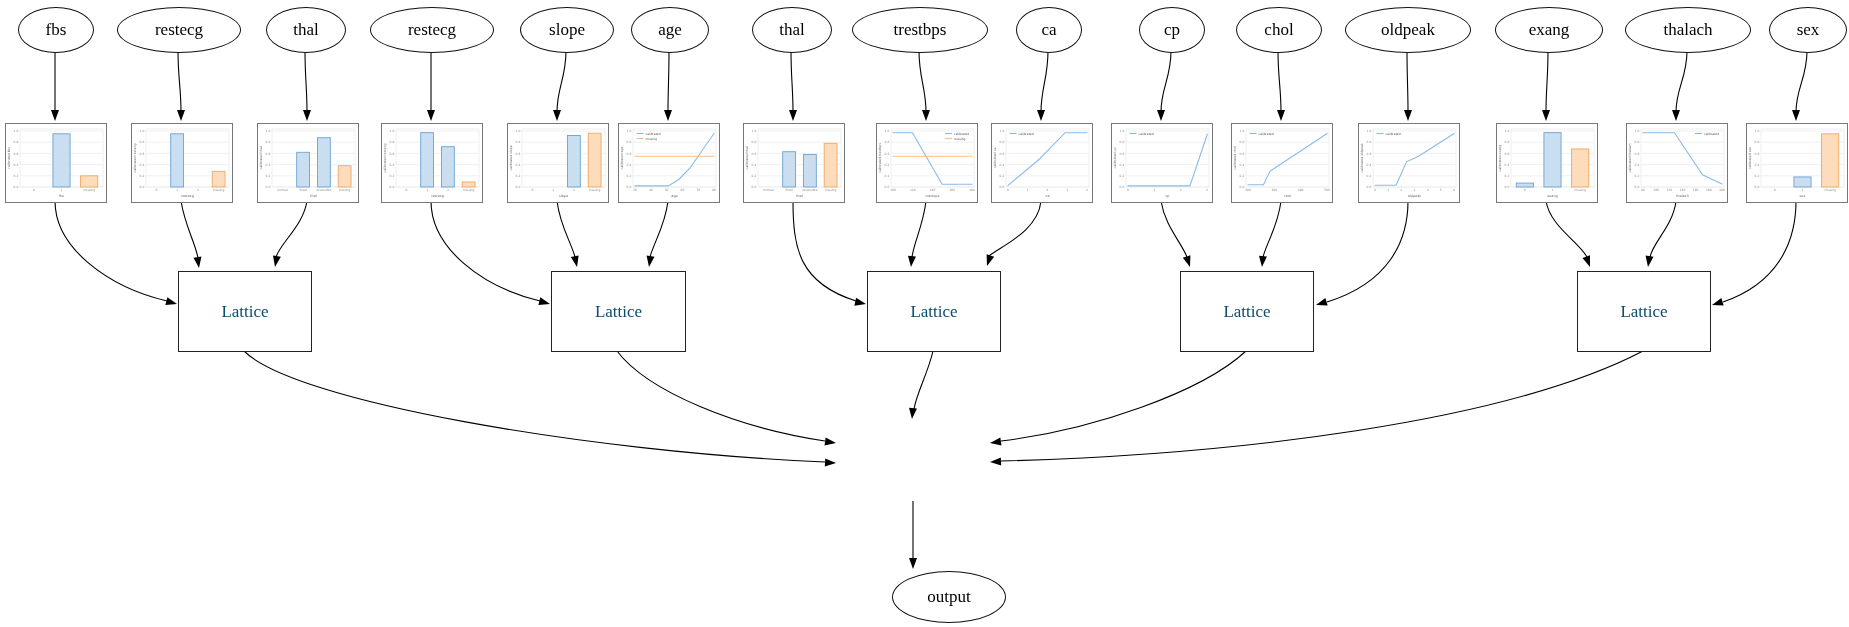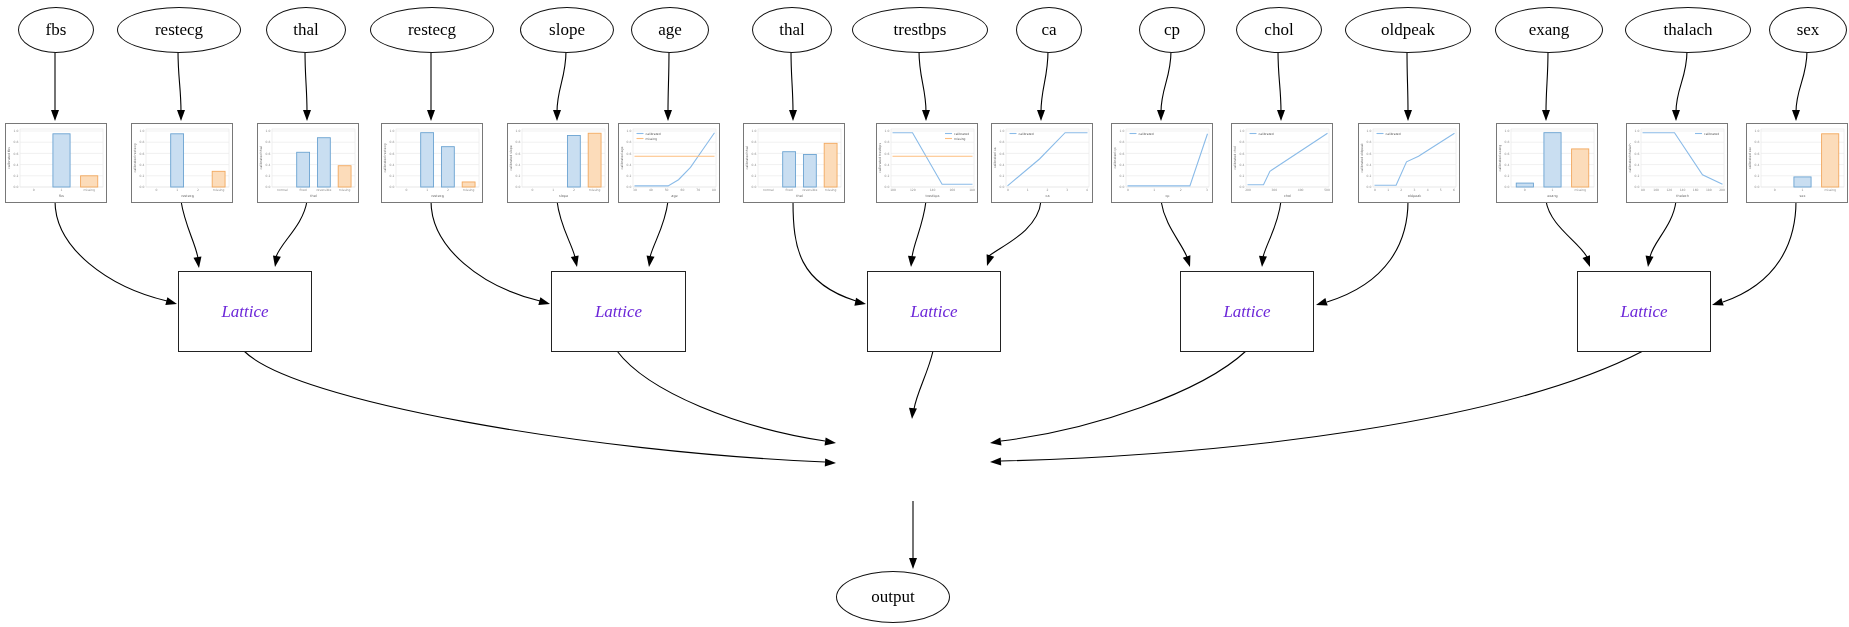--- a/index.html
+++ b/index.html
@@ -3,21 +3,21 @@
 <meta charset="utf-8">
 <style>
   html,body{margin:0;padding:0;background:#ffffff;}
   #stage{position:relative;width:1849px;height:627px;background:#fff;overflow:hidden;
          font-family:"Liberation Serif","DejaVu Serif",serif;}
   #edges{position:absolute;left:0;top:0;z-index:1;}
   .node-ellipse{position:absolute;border:1.3px solid #111;border-radius:50%;
       display:flex;align-items:center;justify-content:center;background:#fff;z-index:2;
       font-size:17px;color:#000;}
   .node-box{position:absolute;border:1.4px solid #222;background:#fff;display:flex;
-      align-items:center;justify-content:center;font-size:17px;color:#6d28d9;z-index:2;font-style:italic;}
+      align-items:center;justify-content:center;font-size:17px;color:#0c4a6e;z-index:2;}
   .chart{position:absolute;border:1.5px solid #787878;background:#fff;z-index:2;}
   .chart svg{display:block;font-family:"DejaVu Sans","Liberation Sans",sans-serif;}
 </style>
 </head>
 <body>
 
 <div id="stage">
   <svg id="edges" width="1849" height="627" viewBox="0 0 1849 627">
       <path d="M55,51 C55,78 55,88 55,112" fill="none" stroke="#000000" stroke-width="1.1"></path>
       <polygon points="55,121 51,110 59,110" fill="#000000"></polygon>
@@ -544,16 +544,16 @@
     </div>
     <div class="node-box" style="left: 867px; top: 271px; width: 132px; height: 79px;">
       <span>Lattice</span>
     </div>
     <div class="node-box" style="left: 1180px; top: 271px; width: 132px; height: 79px;">
       <span>Lattice</span>
     </div>
     <div class="node-box" style="left: 1577px; top: 271px; width: 132px; height: 79px;">
       <span>Lattice</span>
     </div>
-    <div class="node-ellipse" style="left: 836px; top: 571px; width: 112px; height: 50px;">
+    <div class="node-ellipse" style="left: 892px; top: 571px; width: 112px; height: 50px;">
       <span>output</span>
     </div>
   </div>
 
 </body></html>

